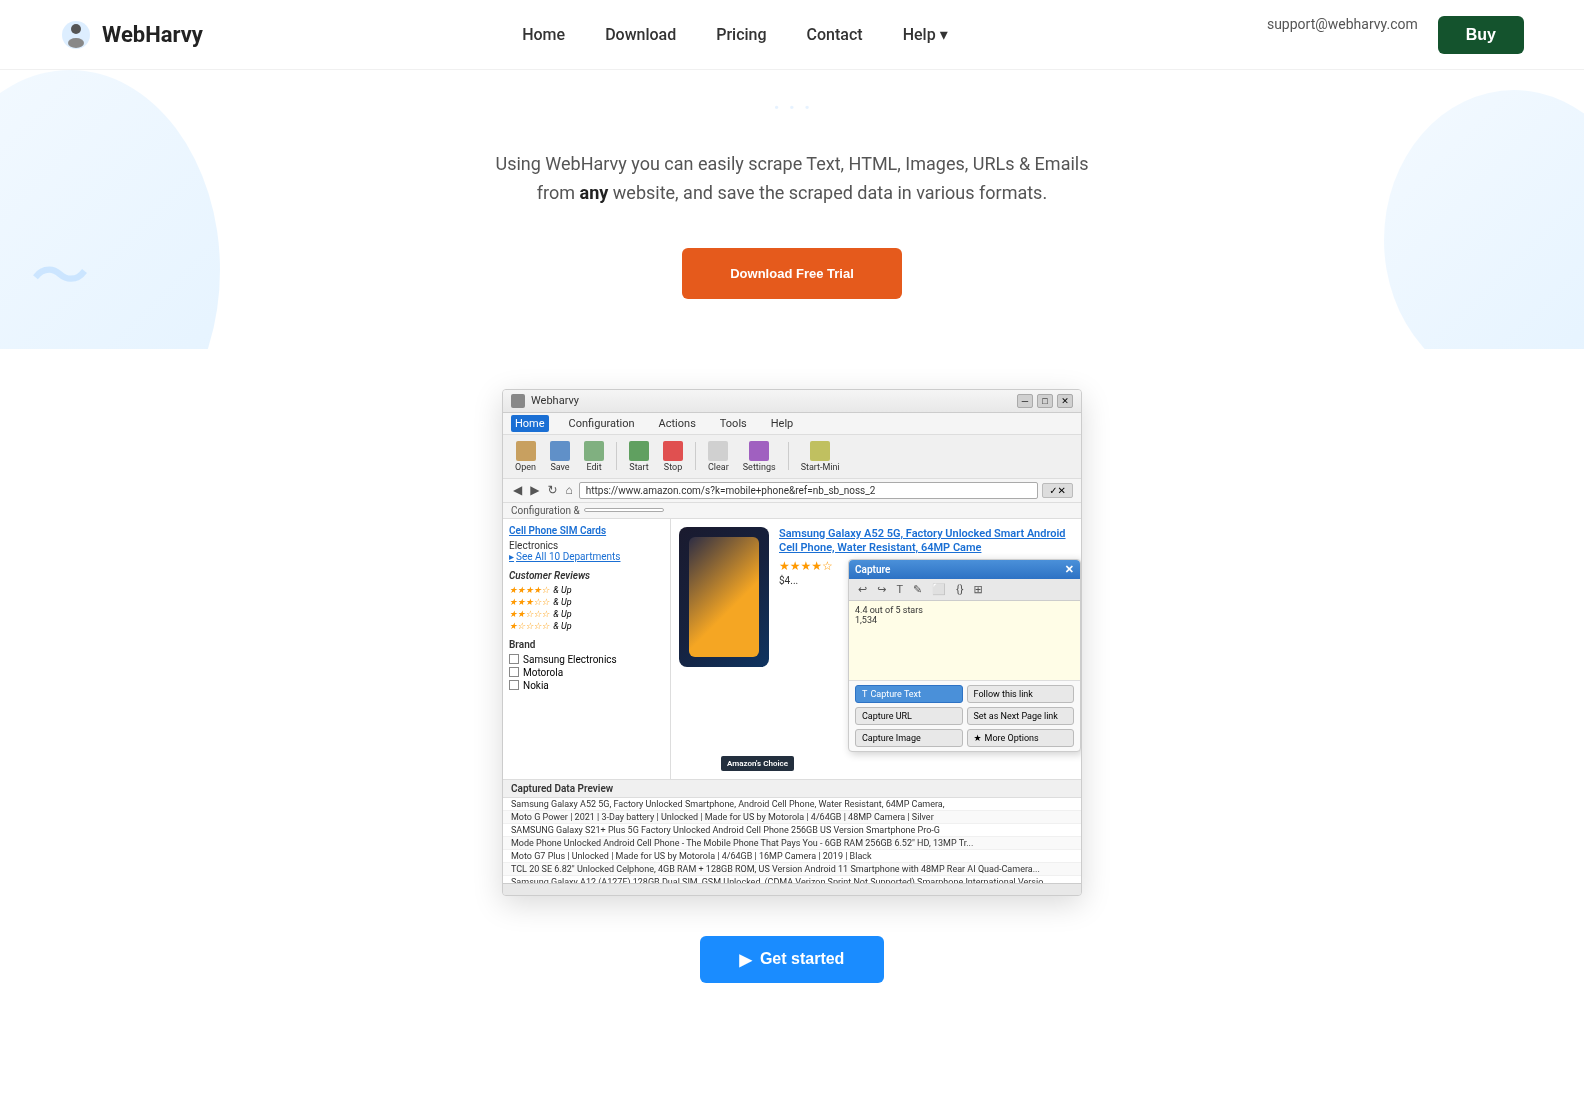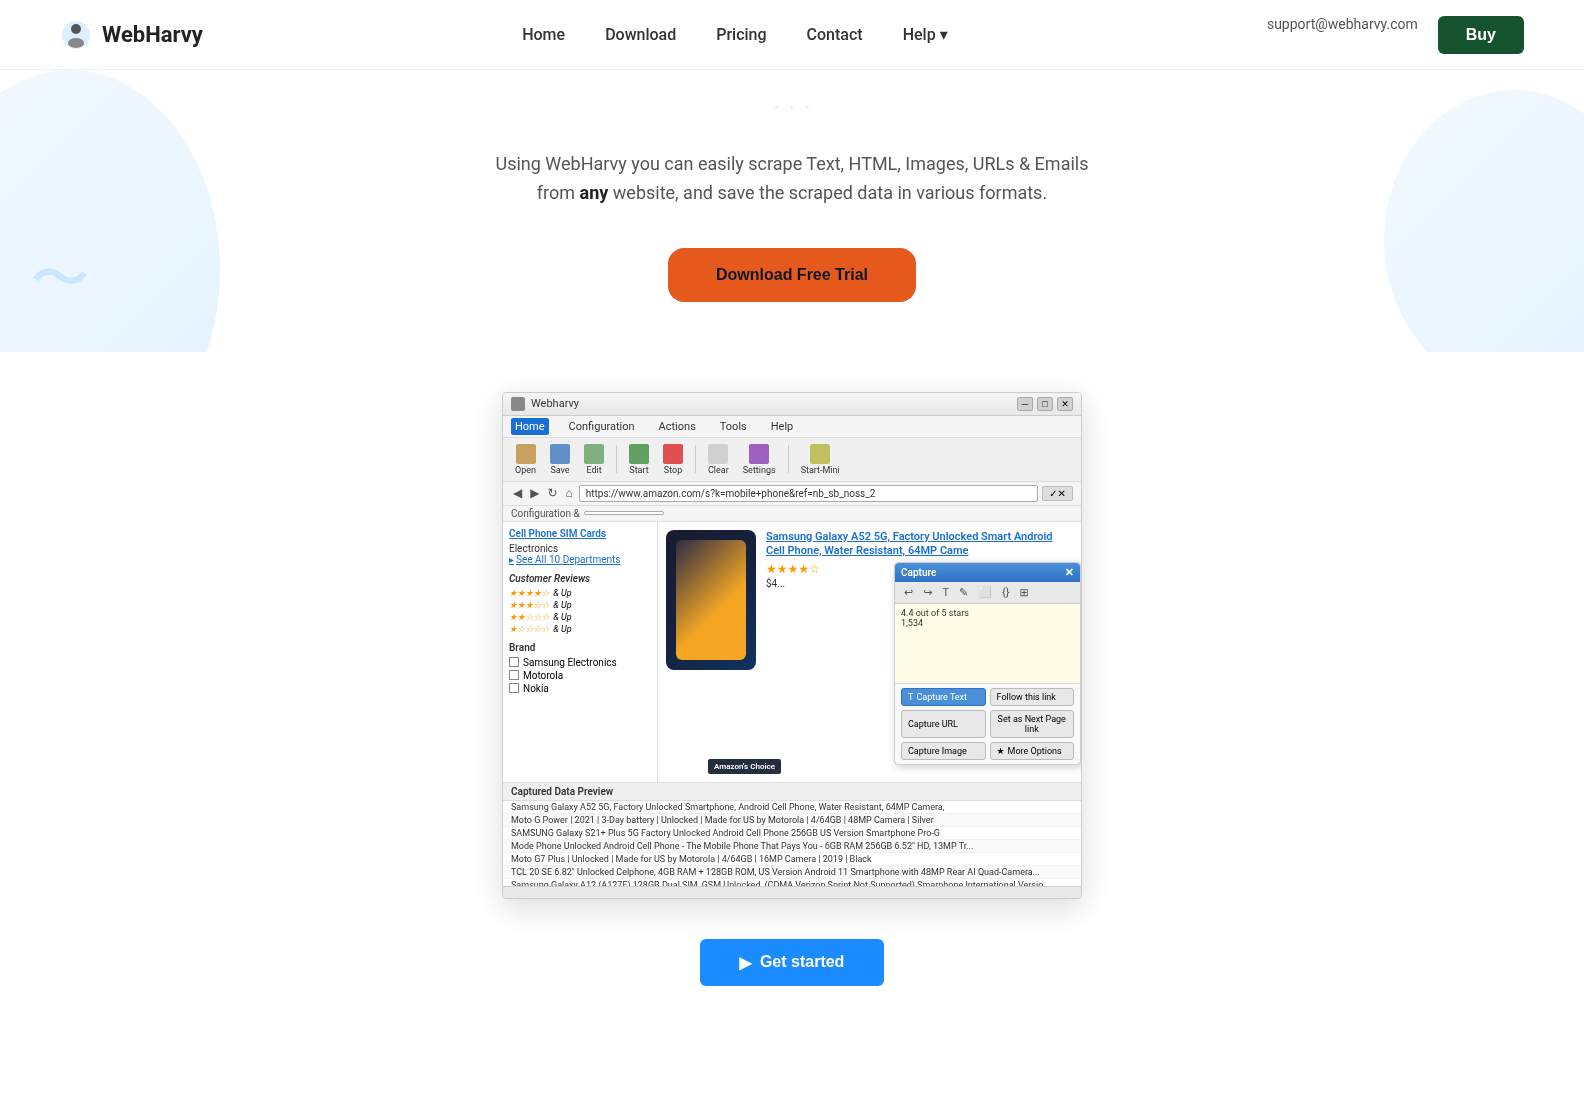--- a/index.html
+++ b/index.html
@@ -130,25 +130,25 @@
       line-height: 1.6;
       position: relative;
       z-index: 1;
     }
     .hero-subtitle strong {
       font-weight: 700;
       color: #222;
     }
     .cta-btn {
       background: #e55a1c;
-      color: #0f172a;
+      color: #ffffff;
       border: none;
       padding: 18px 48px;
-      border-radius: 16px;
-      font-size: 16px;
+      border-radius: 6px;
+      font-size: 13px;
       font-weight: 600;
       cursor: pointer;
       position: relative;
       z-index: 1;
       display: inline-block;
     }
 
     
     .screenshot-wrapper {
       display: flex;
@@ -305,21 +305,21 @@
       padding: 1px 4px;
       font-size: 10px;
       width: 80px;
     }
     
     .app-main {
       display: flex;
       height: 260px;
     }
     .app-sidebar {
-      width: 155px;
+      width: 168px;
       background: #fff;
       border-right: 1px solid #ddd;
       padding: 6px;
       font-size: 10px;
       overflow: hidden;
     }
     .sidebar-item-title {
       font-weight: 600;
       color: #1a6fd4;
       margin-bottom: 4px;
@@ -423,21 +423,21 @@
       font-size: 8px;
       padding: 3px 6px;
       border-radius: 2px;
       font-weight: 600;
     }
     
     .capture-dialog {
       position: absolute;
       top: 40px;
       right: 0;
-      width: 187px;
+      width: 233px;
       background: #f9f9f9;
       border: 1px solid #ccc;
       border-radius: 4px;
       box-shadow: 2px 2px 8px rgba(0,0,0,0.2);
       z-index: 10;
     }
     .capture-titlebar {
       background: linear-gradient(to bottom, #4a90d9, #2d72c4);
       padding: 3px 6px;
       display: flex;

